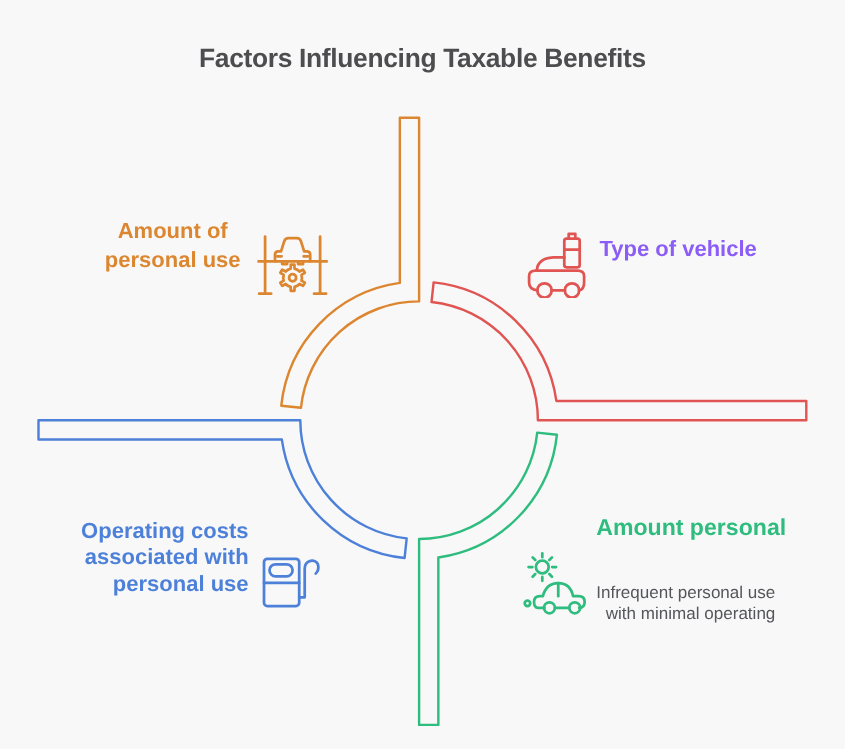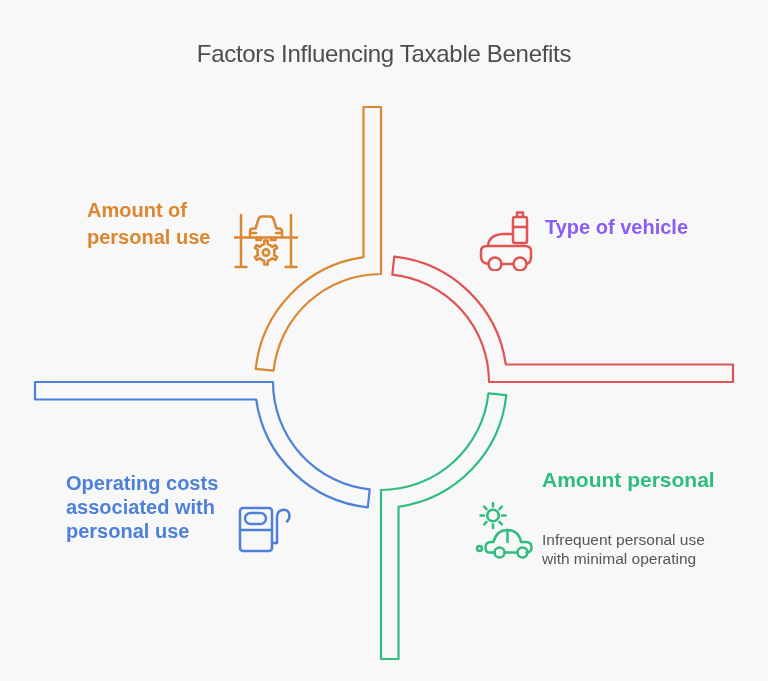--- a/index.html
+++ b/index.html
@@ -8,48 +8,49 @@
     width: 768px;
     height: 681px;
     overflow: hidden;
     font-family: "Liberation Sans", "DejaVu Sans", sans-serif;
   }
   .title {
     position: absolute;
     top: 40px; left: 0; right: 0;
     text-align: center;
     font-size: 24px;
-    font-weight: normal;
+    font-weight: bold;
     letter-spacing: -0.3px;
   }
   .arcs-svg, .icon { position: absolute; }
   .arcs-svg { left: 0; top: 0; }
   svg path, svg rect, svg circle, svg line {
     fill: none;
     stroke-linecap: round;
     stroke-linejoin: round;
   }
   .arc { stroke-width: 2.2; }
   .icon path, .icon rect, .icon circle { stroke-width: 2.5; }
   .q-label {
     position: absolute;
     font-weight: bold;
     font-size: 20px;
     line-height: 26px;
   }
   .q-label .line, .q-desc .line { white-space: nowrap; }
-  .label-top-left   { left: 87px;  top: 197px; width: 140px; text-align: left; line-height: 27px; }
+  .label-top-left   { left: 87px;  top: 197px; width: 140px; text-align: center; line-height: 27px; }
   .label-top-right  { left: 545px; top: 214px; }
-  .label-bottom-left{ left: 66px;  top: 471px; width: 160px; line-height: 24px; }
+  .label-bottom-left{ left: 66px;  top: 471px; width: 160px; text-align: right; line-height: 24px; }
   .label-bottom-right{ left: 542px; top: 467px; font-size: 21px; line-height: 25px; }
   .q-desc {
     position: absolute;
     left: 542px; top: 530px;
     font-size: 15.5px;
     line-height: 19px;
+    text-align: right;
   }
 </style>
 </head>
 <body>
 
 <div class="canvas" style="background-color: rgb(248, 248, 249);">
 
   <div class="title" style="color: rgb(77, 77, 79);">Factors Influencing Taxable Benefits</div>
 
   <svg class="arcs-svg" width="768" height="681" viewBox="0 0 768 681">

